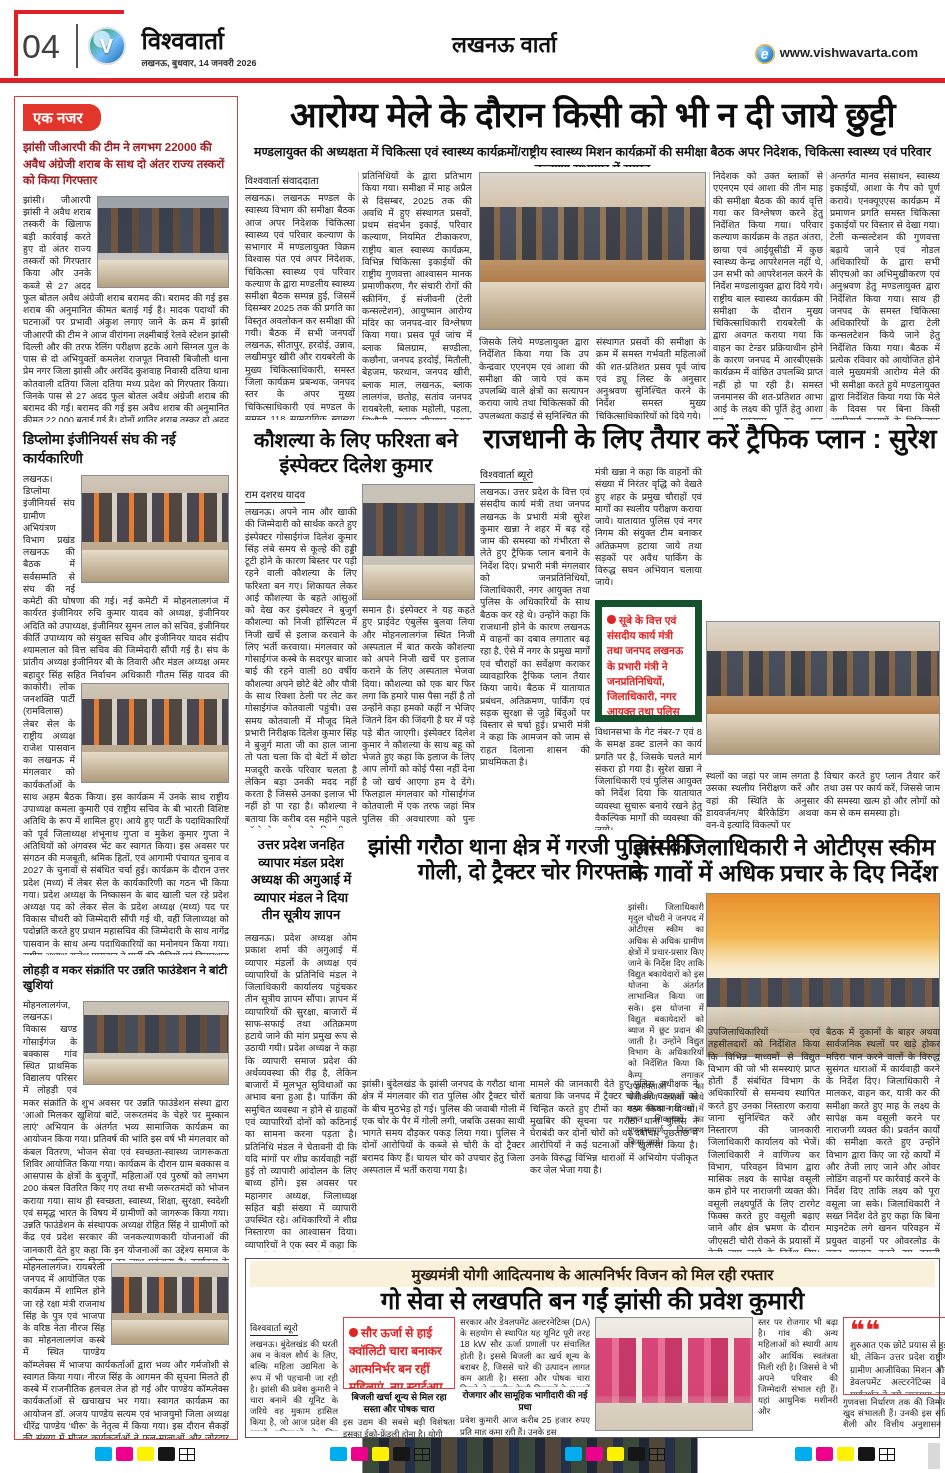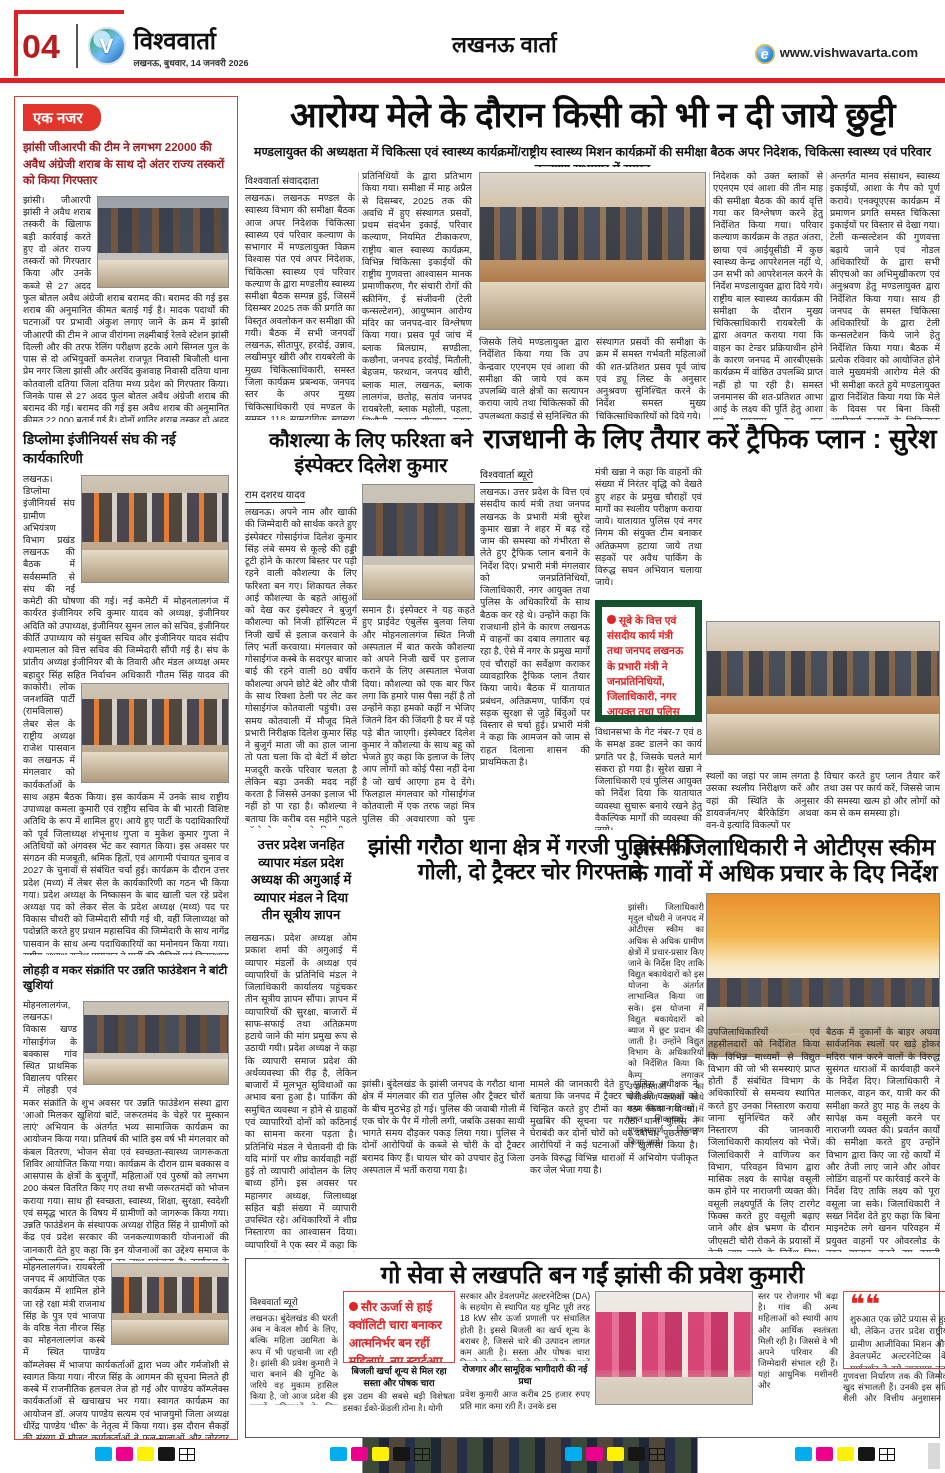--- a/index.html
+++ b/index.html
@@ -6,21 +6,21 @@
   html,body{background:#f2f2f2}
   body{width:945px;height:1473px;position:relative;margin:0 auto;background:#fff;
        font-family:"Liberation Sans","DejaVu Sans",sans-serif;color:#1a1a1a;overflow:hidden}
   .abs{position:absolute}
   .bt{font-size:9.3px;line-height:1.32;text-align:justify;color:#222;overflow:hidden}
   .bt-sm{font-size:8.6px;line-height:1.3;text-align:justify;color:#222;overflow:hidden}
   .byline{font-weight:normal;font-size:10px;color:#111;border-bottom:1.5px solid #222;display:inline-block;padding-bottom:1px;margin-bottom:3px}
   .center{text-align:center}
   
   .red-rule{background:#df2127}
-  .pageno{font-size:34px;font-weight:bold;color:#b91c1c;line-height:1}
+  .pageno{font-size:34px;font-weight:normal;color:#404040;line-height:1}
   .logo-circle{width:38px;height:38px;border-radius:50%;
      background:radial-gradient(circle at 35% 30%,#bfe6f7 0 8px,transparent 9px),
                 linear-gradient(135deg,#2f9e44 0%,#74c0fc 55%,#1864ab 100%);
      display:flex;align-items:center;justify-content:center;border:2px solid #d9e2ea}
   .logo-v{color:#fff;font-weight:bold;font-size:20px;text-shadow:0 1px 2px rgba(0,0,0,.4)}
   .paper-name{font-size:24px;font-weight:bold;color:#111}
   .dateline{font-size:9px;font-weight:bold;color:#333}
   .section-title{font-size:22px;font-weight:bold;color:#111}
   .web{font-size:13px;font-weight:bold;color:#222}
   .e-icon{display:inline-block;width:20px;height:20px;border-radius:50%;
@@ -87,21 +87,21 @@
 <body>
 
 <div class="abs red-rule" style="left:14px;top:10px;width:110px;height:4px"></div>
 <div class="abs red-rule" style="left:14px;top:10px;width:4px;height:66px"></div>
 <div class="abs" style="left:22px;top:18px;width:910px;height:56px;display:flex;align-items:center">
   <div class="pageno" style="width:52px">04</div>
   <div class="vdiv" style="height:44px;margin:0 10px 0 2px"></div>
   <div class="logo-circle">
     <span class="logo-v">V</span>
   </div>
-  <div style="margin-left:8px">
+  <div style="margin-left:16px">
     <div class="paper-name">विश्ववार्ता</div>
     <div class="dateline">लखनऊ, बुधवार, 14 जनवरी 2026</div>
   </div>
   <div class="section-title" style="position:absolute;left:430px;top:10px">लखनऊ वार्ता</div>
   <div class="web" style="position:absolute;right:14px;top:26px">
     <span class="e-icon">e</span><span>www.vishwavarta.com</span>
   </div>
 </div>
 <div class="abs red-rule" style="left:0;top:78px;width:945px;height:5px"></div>
 
@@ -157,21 +157,21 @@
 <div class="abs bt" style="left:362px;top:170px;width:110px;height:250px">प्रतिनिधियों के द्वारा प्रतिभाग किया गया। समीक्षा में माह अप्रैल से दिसम्बर, 2025 तक की अवधि में हुए संस्थागत प्रसवों, प्रथम संदर्भन इकाई, परिवार कल्याण, नियमित टीकाकरण, राष्ट्रीय बाल स्वास्थ्य कार्यक्रम, विभिन्न चिकित्सा इकाईयों की राष्ट्रीय गुणवत्ता आश्वासन मानक प्रमाणीकरण, गैर संचारी रोगों की स्क्रीनिंग, ई संजीवनी (टेली कन्सल्टेशन), आयुष्मान आरोग्य मंदिर का जनपद-वार विश्लेषण किया गया। प्रसव पूर्व जांच में ब्लाक बिलग्राम, सण्डीला, कछौना, जनपद हरदोई, मितौली, बेहजम, फरधान, जनपद खीरी, ब्लाक माल, लखनऊ, ब्लाक लालगंज, छतोह, सतांव जनपद रायबरेली, ब्लाक महोली, पहला, सिधौली, जनपद सीतापुर, ब्लाक बीघापुर, हान्नगंज, हिलौली जनपद उन्नाव की उपलब्धि विगत वर्ष से कम पायी गयी।</div>
 <div class="abs ph ph-meet" style="left:479px;top:172px;width:227px;height:158px"></div>
 <div class="abs bt" style="left:479px;top:336px;width:110px;height:84px">जिसके लिये मण्डलायुक्त द्वारा निर्देशित किया गया कि उप केन्द्रवार एएनएम एवं आशा की समीक्षा की जाये एवं कम उपलब्धि वाले क्षेत्रों का सत्यापन कराया जाये तथा चिकित्सकों की उपलब्धता कड़ाई से सुनिश्चित की जाये।</div>
 <div class="abs bt" style="left:596px;top:336px;width:110px;height:84px">संस्थागत प्रसवों की समीक्षा के क्रम में समस्त गर्भवती महिलाओं की शत-प्रतिशत प्रसव पूर्व जांच एवं ड्यू लिस्ट के अनुसार अनुश्रवण सुनिश्चित करने के निर्देश समस्त मुख्य चिकित्साधिकारियों को दिये गये।</div>
 <div class="abs bt" style="left:713px;top:170px;width:110px;height:250px">निदेशक को उक्त ब्लाकों से एएनएम एवं आशा की तीन माह की समीक्षा बैठक की कार्य वृत्ति गया कर विश्लेषण करने हेतु निर्देशित किया गया। परिवार कल्याण कार्यक्रम के तहत अंतरा, छाया एवं आईयूसीडी में कुछ स्वास्थ्य केन्द्र आपरेशनल नहीं थे, उन सभी को आपरेशनल करने के निर्देश मण्डलायुक्त द्वारा दिये गये। राष्ट्रीय बाल स्वास्थ्य कार्यक्रम की समीक्षा के दौरान मुख्य चिकित्साधिकारी रायबरेली के द्वारा अवगत कराया गया कि वाहन का टेन्डर प्रक्रियाधीन होने के कारण जनपद में आरबीएसके कार्यक्रम में वांछित उपलब्धि प्राप्त नहीं हो पा रही है। समस्त जनमानस की शत-प्रतिशत आभा आई के लक्ष्य की पूर्ति हेतु आशा एवं एएनएम का पुनः अभिमुखीकरण कराने हेतु एवं आशावार समीक्षा की जाये एवं लक्ष्य की प्राप्ति सुनिश्चित कराये जाने हेतु समस्त मुख्य चिकित्साधिकारियों को निर्देशित किया गया। शहरीय स्वास्थ्य कार्यक्रम के</div>
 <div class="abs bt" style="left:830px;top:170px;width:110px;height:250px">अन्तर्गत मानव संसाधन, स्वास्थ्य इकाईयों, आशा के गैप को पूर्ण कराये। एनक्यूएएस कार्यक्रम में प्रमाणन प्रगति समस्त चिकित्सा इकाईयों पर विस्तार से देखा गया। टेली कन्सल्टेशन की गुणवत्ता बढ़ाये जाने एवं नोडल अधिकारियों के द्वारा सभी सीएचओ का अभिमुखीकरण एवं अनुश्रवण हेतु मण्डलायुक्त द्वारा निर्देशित किया गया। साथ ही जनपद के समस्त चिकित्सा अधिकारियों के द्वारा टेली कन्सलटेशन किये जाने हेतु निर्देशित किया गया। बैठक में प्रत्येक रविवार को आयोजित होने वाले मुख्यमंत्री आरोग्य मेले की भी समीक्षा करते हुये मण्डलायुक्त द्वारा निर्देशित किया गया कि मेले के दिवस पर बिना किसी अपरिहार्य कारणों के चिकित्सक एवं स्टाफ को अवकाश स्वीकृत न किया जाये एवं आरोग्य मेले के प्रचार प्रसार को सघन किया जाये। साथ ही सभी प्रकार की उपलब्ध सुविधायें आमजन मानस को प्रदान की जायें एवं गुणवत्ता को और अधिक बढ़ाया जाये।</div>
 <div class="abs colrule" style="left:358px;top:172px;height:246px"></div>
 <div class="abs colrule" style="left:709px;top:172px;height:246px"></div>
 <div class="abs colrule" style="left:826px;top:172px;height:246px"></div>
 
-<div class="abs hl-lg center" style="left:256px;top:428px;width:230px;height:52px;overflow:hidden">कौशल्या के लिए फरिश्ता बने इंस्पेक्टर दिलेश कुमार</div>
+<div class="abs hl-lg center" style="left:241px;top:428px;width:230px;height:52px;overflow:hidden">कौशल्या के लिए फरिश्ता बने इंस्पेक्टर दिलेश कुमार</div>
 <div class="abs" style="left:245px;top:484px;width:112px;height:346px">
   <div class="byline">राम दशरथ यादव</div>
   <div class="bt" style="height:322px">लखनऊ। अपने नाम और खाकी की जिम्मेदारी को सार्थक करते हुए इंस्पेक्टर गोसाईगंज दिलेश कुमार सिंह लंबे समय से कूल्हे की हड्डी टूटी होने के कारण बिस्तर पर पड़ी रहने वाली कौशल्या के लिए फरिश्ता बन गए। शिकायत लेकर आई कौशल्या के बहते आंसुओं को देख कर इंस्पेक्टर ने बुजुर्ग कौशल्या को निजी हॉस्पिटल में निजी खर्चे से इलाज करवाने के लिए भर्ती करवाया। मंगलवार को गोसाईगंज कस्बे के सदरपुर बाजार बाई की रहने वाली 80 वर्षीय कौशल्या अपने छोटे बेटे और पौत्री के साथ रिक्शा ठेली पर लेट कर गोसाईगंज कोतवाली पहुंची। उस समय कोतवाली में मौजूद मिले प्रभारी निरीक्षक दिलेश कुमार सिंह ने बुजुर्ग माता जी का हाल जाना तो पता चला कि दो बेटों में छोटा मजदूरी करके परिवार चलता है लेकिन बड़ा उनकी मदद नहीं करता है जिससे उनका इलाज भी नहीं हो पा रहा है। कौशल्या ने बताया कि करीब दस महीने पहले ऑटो से उसके कूल्हे की हड्डी टूट गई थी और उसी समय पति का निधन भी हो गया। इन हालातों में अब वह बिस्तर पर ही पड़ी रहती हैं लेकिन गरीबी के कारण इलाज नहीं करवा पा रही हैं। यह सुनकर इंस्पेक्टर दिलेश कुमार सिंह भावुक हो उठे और कौशल्या को समझाते हुए कहा माता जी परेशान न हों आपका इलाज हम करवाएंगे आप मेरी मां के</div>
 </div>
 <div class="abs" style="left:362px;top:484px;width:113px;height:346px">
   <div class="ph" style="width:113px;height:116px;margin-bottom:4px"></div>
   <div class="bt" style="height:222px">समान है। इंस्पेक्टर ने यह कहते हुए प्राईवेट एंबुलेंस बुलवा लिया और मोहनलालगंज स्थित निजी अस्पताल में बात करके कौशल्या को अपने निजी खर्चे पर इलाज कराने के लिए अस्पताल भेजवा दिया। कौशल्या को एक बार फिर लगा कि हमारे पास पैसा नहीं है तो उन्होंने कहा हमको कहीं न भेजिए जितने दिन की जिंदगी है घर में पड़े पड़े बीत जाएगी। इंस्पेक्टर दिलेश कुमार ने कौशल्या के साथ बहू को भेजते हुए कहा कि इलाज के लिए आप लोगों को कोई पैसा नहीं देना है जो खर्च आएगा हम दे देंगे। फिलहाल मंगलवार को गोसाईगंज कोतवाली में एक तरफ जहां मित्र पुलिस की अवधारणा को पुनः चरितार्थ होते देखा गया वहीं पर एक असहाय मां के प्रति खाकी का मानवतावादी दृष्टिकोण देखने को मिला। इंस्पेक्टर दिलेश अपने नाम के मतलब दिलों पर राज करने वाला को सार्थक बनाने में कोई कसर नहीं छोड़ रहे। बीते दिनों अपनों से भटके नेपाली बच्चे को परिवार से मिलाने और नए कपड़े दिलाने के बाद यह दूसरा मौका था जब उन्होंने मानवता दिखाते हुए बुजुर्ग मां को इलाज के लिए अस्पताल भेजवाया।</div>
 </div>
 
 <div class="abs hl-xl" style="left:480px;top:424px;width:460px;height:36px;overflow:hidden;text-align:center">राजधानी के लिए तैयार करें ट्रैफिक प्लान : सुरेश</div>
@@ -197,20 +197,21 @@
 <div class="abs bt" style="left:362px;top:1078px;width:163px;height:174px">झांसी। बुंदेलखंड के झांसी जनपद के गरौठा थाना क्षेत्र में मंगलवार की रात पुलिस और ट्रैक्टर चोरों के बीच मुठभेड़ हो गई। पुलिस की जवाबी गोली में एक चोर के पैर में गोली लगी, जबकि उसका साथी भागते समय दौड़कर पकड़ लिया गया। पुलिस ने दोनों आरोपियों के कब्जे से चोरी के दो ट्रैक्टर बरामद किए हैं। घायल चोर को उपचार हेतु जिला अस्पताल में भर्ती कराया गया है।</div>
 <div class="abs bt" style="left:530px;top:1078px;width:168px;height:174px">मामले की जानकारी देते हुए पुलिस अधीक्षक ने बताया कि जनपद में ट्रैक्टर चोरी की घटनाओं को चिन्हित करते हुए टीमों का गठन किया गया था। मुखबिर की सूचना पर गरौठा थाना पुलिस ने घेराबंदी कर दोनों चोरों को धर दबोचा। पूछताछ में आरोपियों ने कई घटनाओं का खुलासा किया है। उनके विरुद्ध विभिन्न धाराओं में अभियोग पंजीकृत कर जेल भेजा गया है।</div>
 
 <div class="abs hl-xl center" style="left:628px;top:834px;width:312px;height:64px;overflow:hidden;font-size:23px">झांसी जिलाधिकारी ने ओटीएस स्कीम के गावों में अधिक प्रचार के दिए निर्देश</div>
 <div class="abs bt-sm" style="left:628px;top:902px;width:76px;height:350px">झांसी। जिलाधिकारी मृदुल चौधरी ने जनपद में ओटीएस स्कीम का अधिक से अधिक ग्रामीण क्षेत्रों में प्रचार-प्रसार किए जाने के निर्देश दिए ताकि विद्युत बकायेदारों को इस योजना के अंतर्गत लाभान्वित किया जा सके। इस योजना में विद्युत बकायेदारों को ब्याज में छूट प्रदान की जाती है। उन्होंने विद्युत विभाग के अधिकारियों को निर्देशित किया कि कैम्प लगाकर उपभोक्ताओं का पंजीकरण कराया जाये तथा समाधान दिवसों में प्राप्त शिकायतों का गुणवत्तापूर्ण निस्तारण किया जाये।</div>
 
 <div class="abs bt" style="left:708px;top:1026px;width:112px;height:226px">उपजिलाधिकारियों एवं तहसीलदारों को निर्देशित किया कि विभिन्न माध्यमों से विद्युत विभाग की जो भी समस्याएं प्राप्त होती हैं संबंधित विभाग के अधिकारियों से समन्वय स्थापित करते हुए उनका निस्तारण कराया जाना सुनिश्चित करें और निस्तारण की जानकारी जिलाधिकारी कार्यालय को भेजें। जिलाधिकारी ने वाणिज्य कर विभाग, परिवहन विभाग द्वारा मासिक लक्ष्य के सापेक्ष वसूली कम होने पर नाराजगी व्यक्त की। वसूली लक्ष्यपूर्ति के लिए टारगेट फिक्स करते हुए वसूली बढ़ाए जाने और क्षेत्र भ्रमण के दौरान जीएसटी चोरी रोकने के प्रयासों में तेजी लाए जाने के निर्देश दिए। जिलाधिकारी ने आबकारी अधिकारी को निर्देशित करते हुए कहा कि क्षेत्र में दुकानों</div>
 <div class="abs bt" style="left:826px;top:1026px;width:114px;height:226px">बैठक में दुकानों के बाहर अथवा सार्वजनिक स्थलों पर खड़े होकर मदिरा पान करने वालों के विरुद्ध सुसंगत धाराओं में कार्यवाही करने के निर्देश दिए। जिलाधिकारी ने मालकर, वाहन कर, यात्री कर की समीक्षा करते हुए माह के लक्ष्य के सापेक्ष कम वसूली करने पर नाराजगी व्यक्त की। प्रवर्तन कार्यों की समीक्षा करते हुए उन्होंने विभाग द्वारा किए जा रहे कार्यों में और तेजी लाए जाने और ओवर लोडिंग वाहनों पर कार्रवाई करने के निर्देश दिए ताकि लक्ष्य को पूरा वसूला जा सके। जिलाधिकारी ने सख्त निर्देश देते हुए कहा कि बिना माइनटेक लगे खनन परिवहन में प्रयुक्त वाहनों पर ओवरलोड के तहत चालान करते हुए वसूली करना सुनिश्चित करें। उन्होंने अस्थायी चेक</div>
 
 <div class="abs feature" style="left:245px;top:1258px;width:695px;height:180px;padding:2px 4px">
+  <div class="kicker">मुख्यमंत्री योगी आदित्यनाथ के आत्मनिर्भर विजन को मिल रही रफ्तार</div>
   <div class="hl-xl center" style="font-size:24px;height:28px;overflow:hidden">गो सेवा से लखपति बन गईं झांसी की प्रवेश कुमारी</div>
   <div style="display:flex;gap:5px;height:116px;margin-top:2px">
     <div style="width:88px;flex:none">
       <div class="byline" style="font-size:9px">विश्ववार्ता ब्यूरो</div>
       <div class="bt-sm" style="height:92px">लखनऊ। बुंदेलखंड की धरती अब न केवल शौर्य के लिए, बल्कि महिला उद्यमिता के रूप में भी पहचानी जा रही है। झांसी की प्रवेश कुमारी ने चारा बनाने की यूनिट के जरिये वह मुकाम हासिल किया है, जो आज प्रदेश की लाखों महिलाओं के लिए उदाहरण है।</div>
     </div>
     <div style="width:112px;flex:none">
       <div class="pq2" style="height:72px;overflow:hidden;font-size:12px">
         <span class="dot"></span><span>सौर ऊर्जा से हाई क्वॉलिटी चारा बनाकर आत्मनिर्भर बन रहीं महिलाएं, नए स्टार्टअप से गावों में शुरू हुई सामूहिक भागीदारी की प्रथा</span>
       </div>

